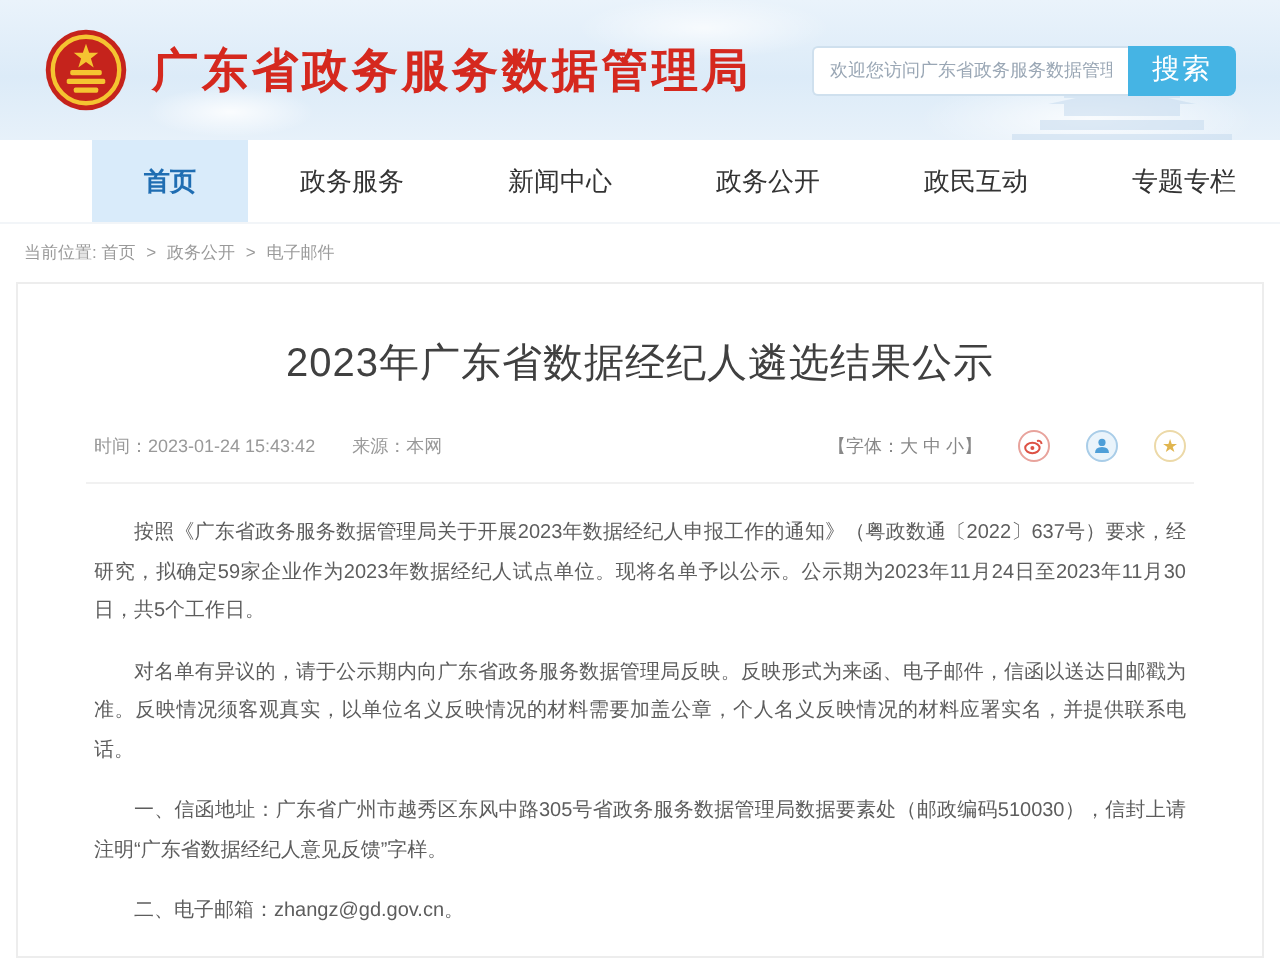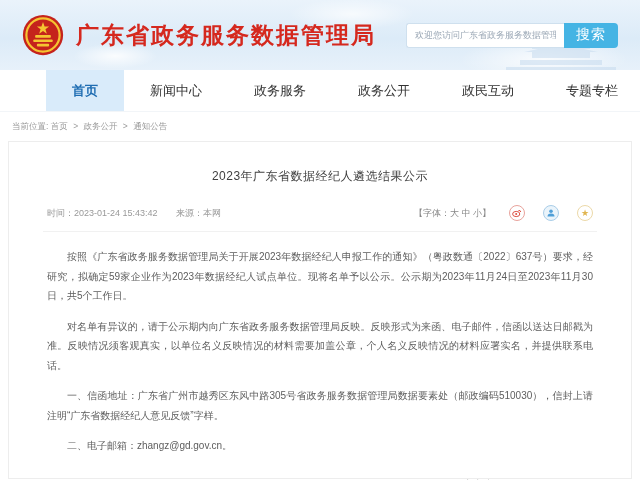--- a/index.html
+++ b/index.html
@@ -34,21 +34,21 @@
   .nav-item.active{background:#d9ebfa;color:#1f6db2;font-weight:bold;}
 
   
   .breadcrumb{padding:9px 12px 6px;font-size:8.5px;color:#9a9a9a;}
   .breadcrumb .crumb{cursor:pointer;}
   .breadcrumb .sep{margin:0 3px;}
 
   
   .card{margin:2px 8px 0;background:#fff;border:1px solid #ededed;
     height:338px;padding:16px 34px 0;}
-  .article-title{text-align:center;font-size:12px;color:#404040;font-weight:500;
+  .article-title{text-align:center;font-size:20px;color:#404040;font-weight:500;
     margin:10px 0 20px;letter-spacing:.5px;}
   .meta-row{display:flex;align-items:center;justify-content:space-between;
     font-size:9px;color:#999;padding:0 4px 10px;border-bottom:1px solid #f1f1f1;}
   .meta-left span{margin-right:16px;}
   .meta-right{display:flex;align-items:center;gap:18px;}
   .font-switch{color:#888;cursor:pointer;}
   .share-icon{width:16px;height:16px;border-radius:50%;display:inline-flex;
     align-items:center;justify-content:center;font-size:9px;background:#fff;cursor:pointer;}
   .share-weibo{border:1px solid #e8a39c;color:#dd5144;}
   .share-wechat{border:1px solid #a9cde8;color:#4f9fd8;background:#eaf4fb;}
@@ -83,34 +83,34 @@
       <rect x="46" y="26" width="58" height="5"></rect>
       <path d="M38 34 L75 26 L112 34 L104 34 L104 40 L46 40 L46 34 Z"></path>
       <rect x="34" y="42" width="82" height="5"></rect>
       <rect x="20" y="49" width="110" height="7"></rect>
     </g>
   </svg>
 </div>
 
 <div class="nav">
   <div class="nav-item active">首页</div>
+  <div class="nav-item">政务服务</div>
   <div class="nav-item">新闻中心</div>
-  <div class="nav-item">政务服务</div>
   <div class="nav-item">政务公开</div>
   <div class="nav-item">政民互动</div>
   <div class="nav-item">专题专栏</div>
 </div>
 
 <div class="breadcrumb">
   <span>当前位置:</span>
   <span class="crumb">首页</span>
   <span class="sep">&gt;</span>
   <span class="crumb">政务公开</span>
   <span class="sep">&gt;</span>
-  <span class="crumb">通知公告</span>
+  <span class="crumb">电子邮件</span>
 </div>
 
 <div class="card">
   <div class="article-title">2023年广东省数据经纪人遴选结果公示</div>
 
   <div class="meta-row">
     <div class="meta-left">
       <span>时间：2023-01-24 15:43:42</span>
       <span>来源：本网</span>
     </div>

